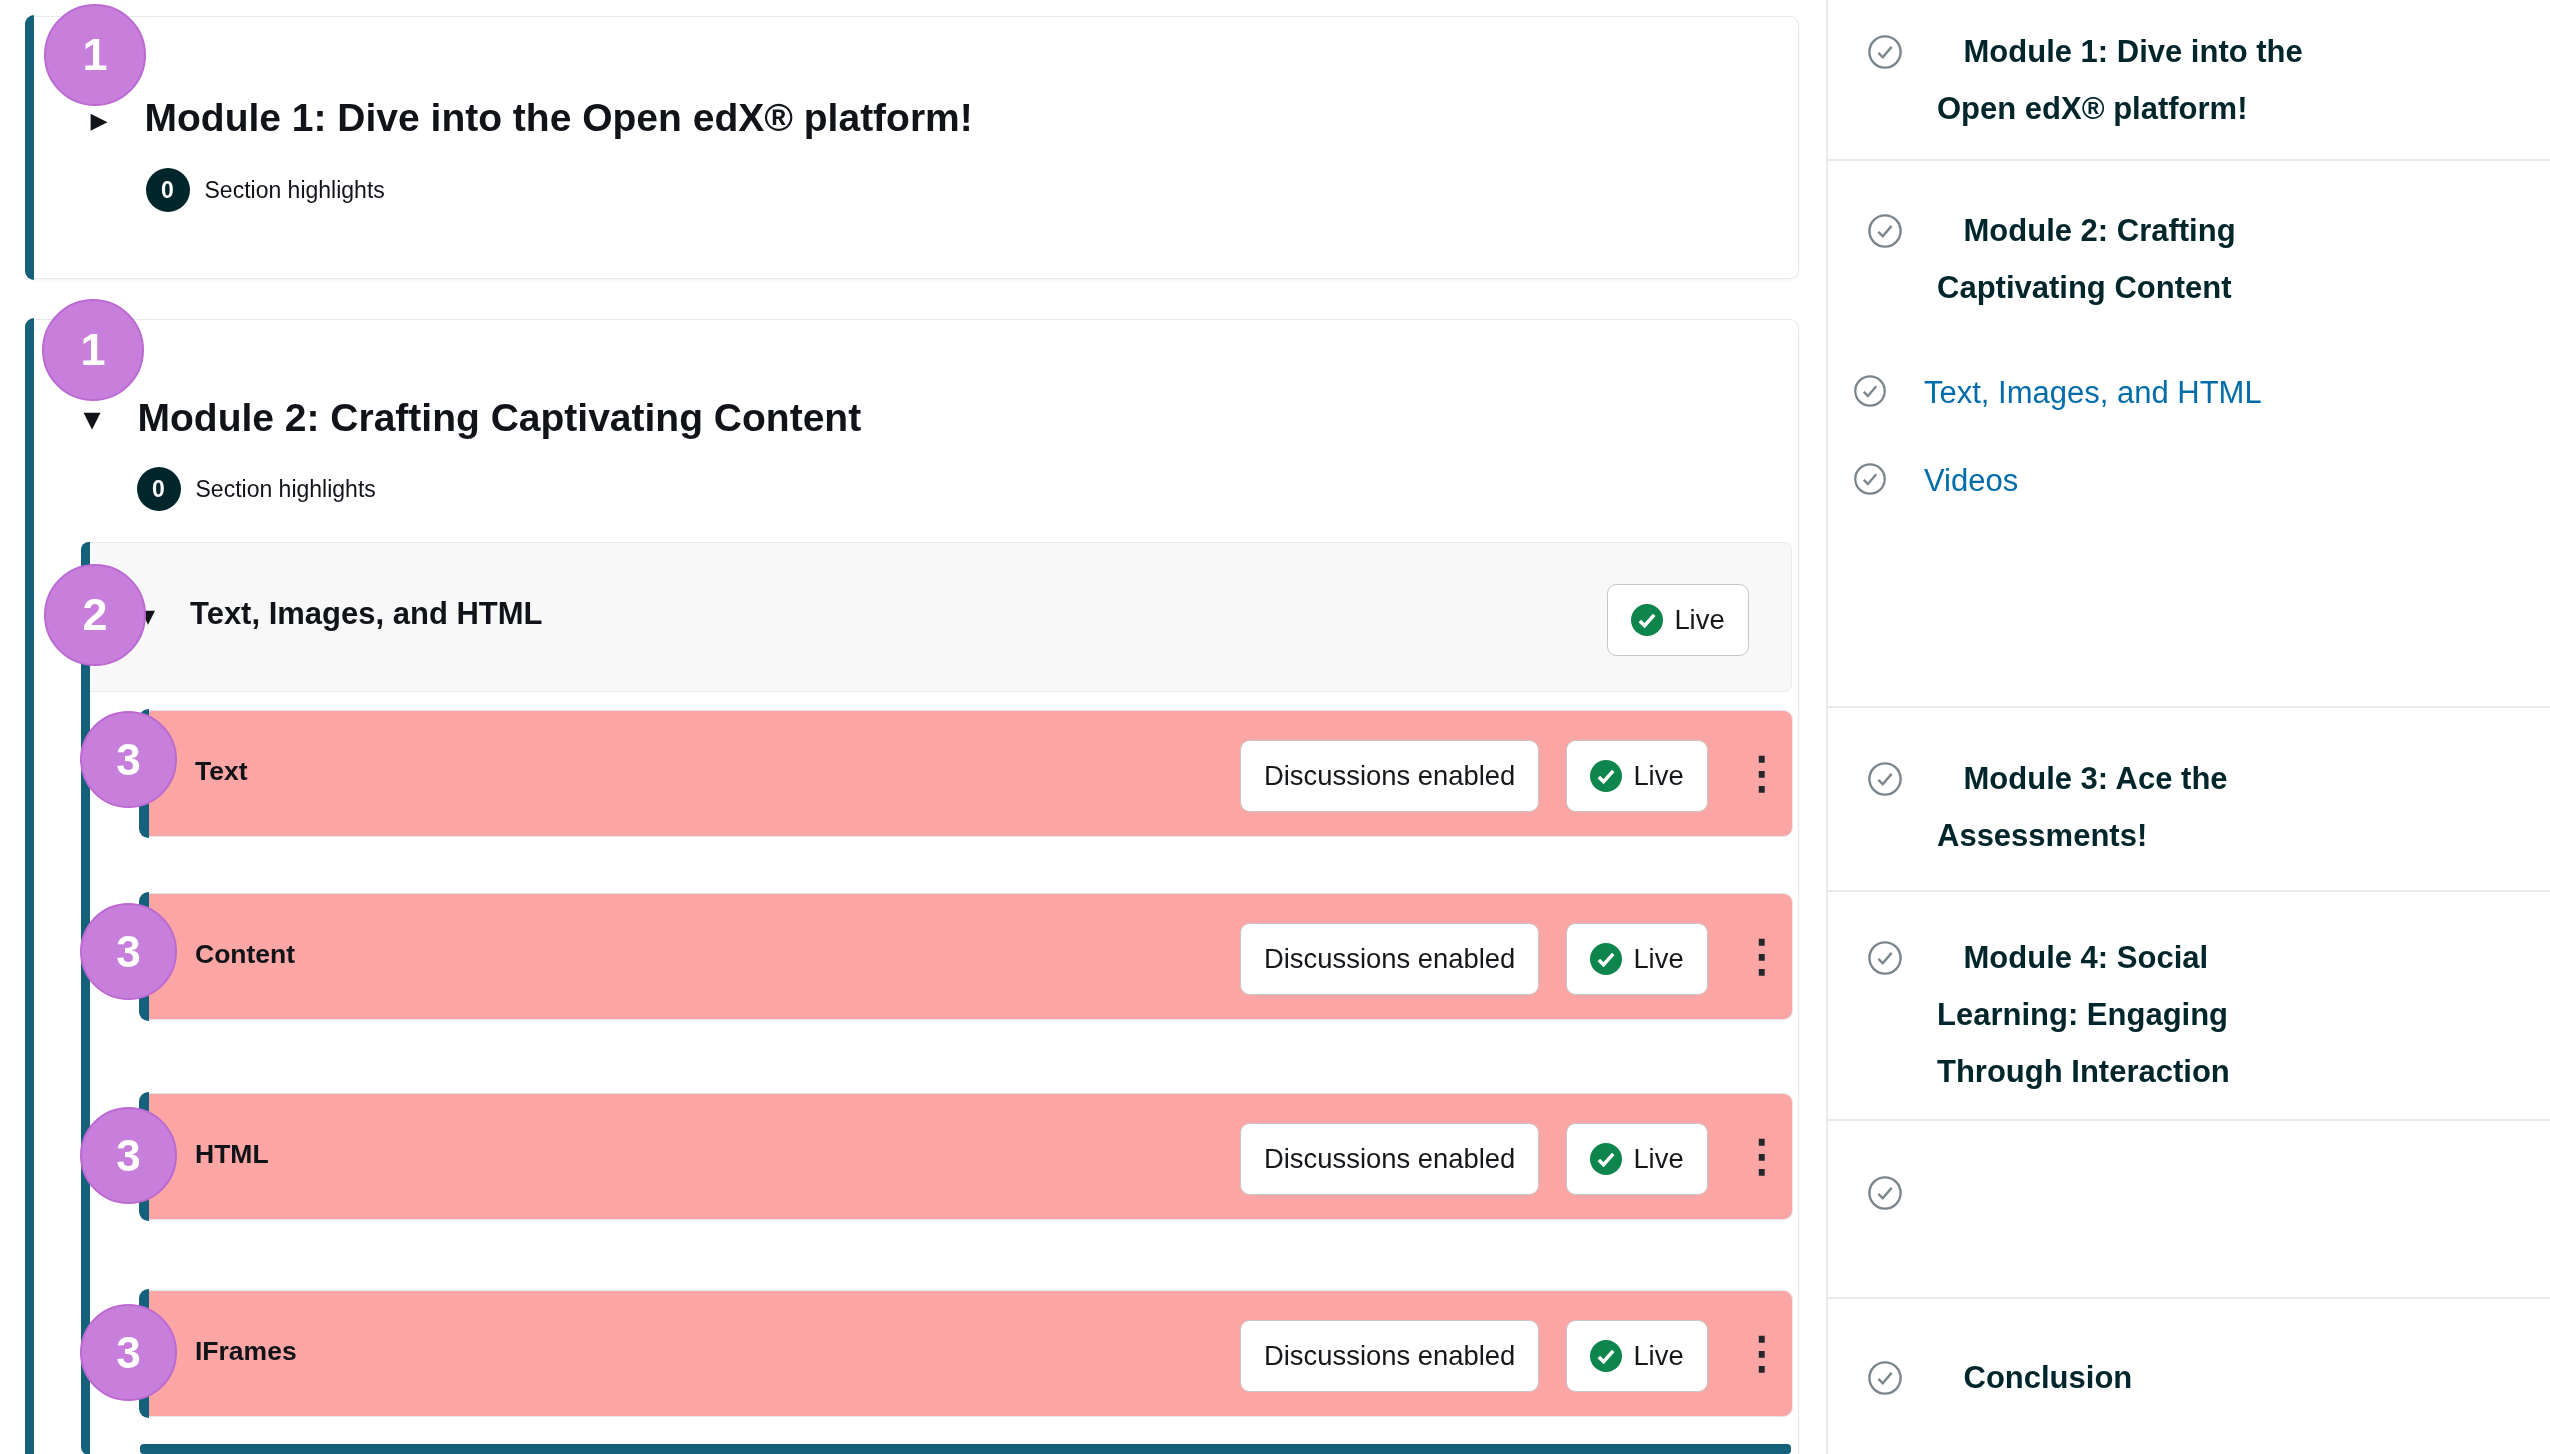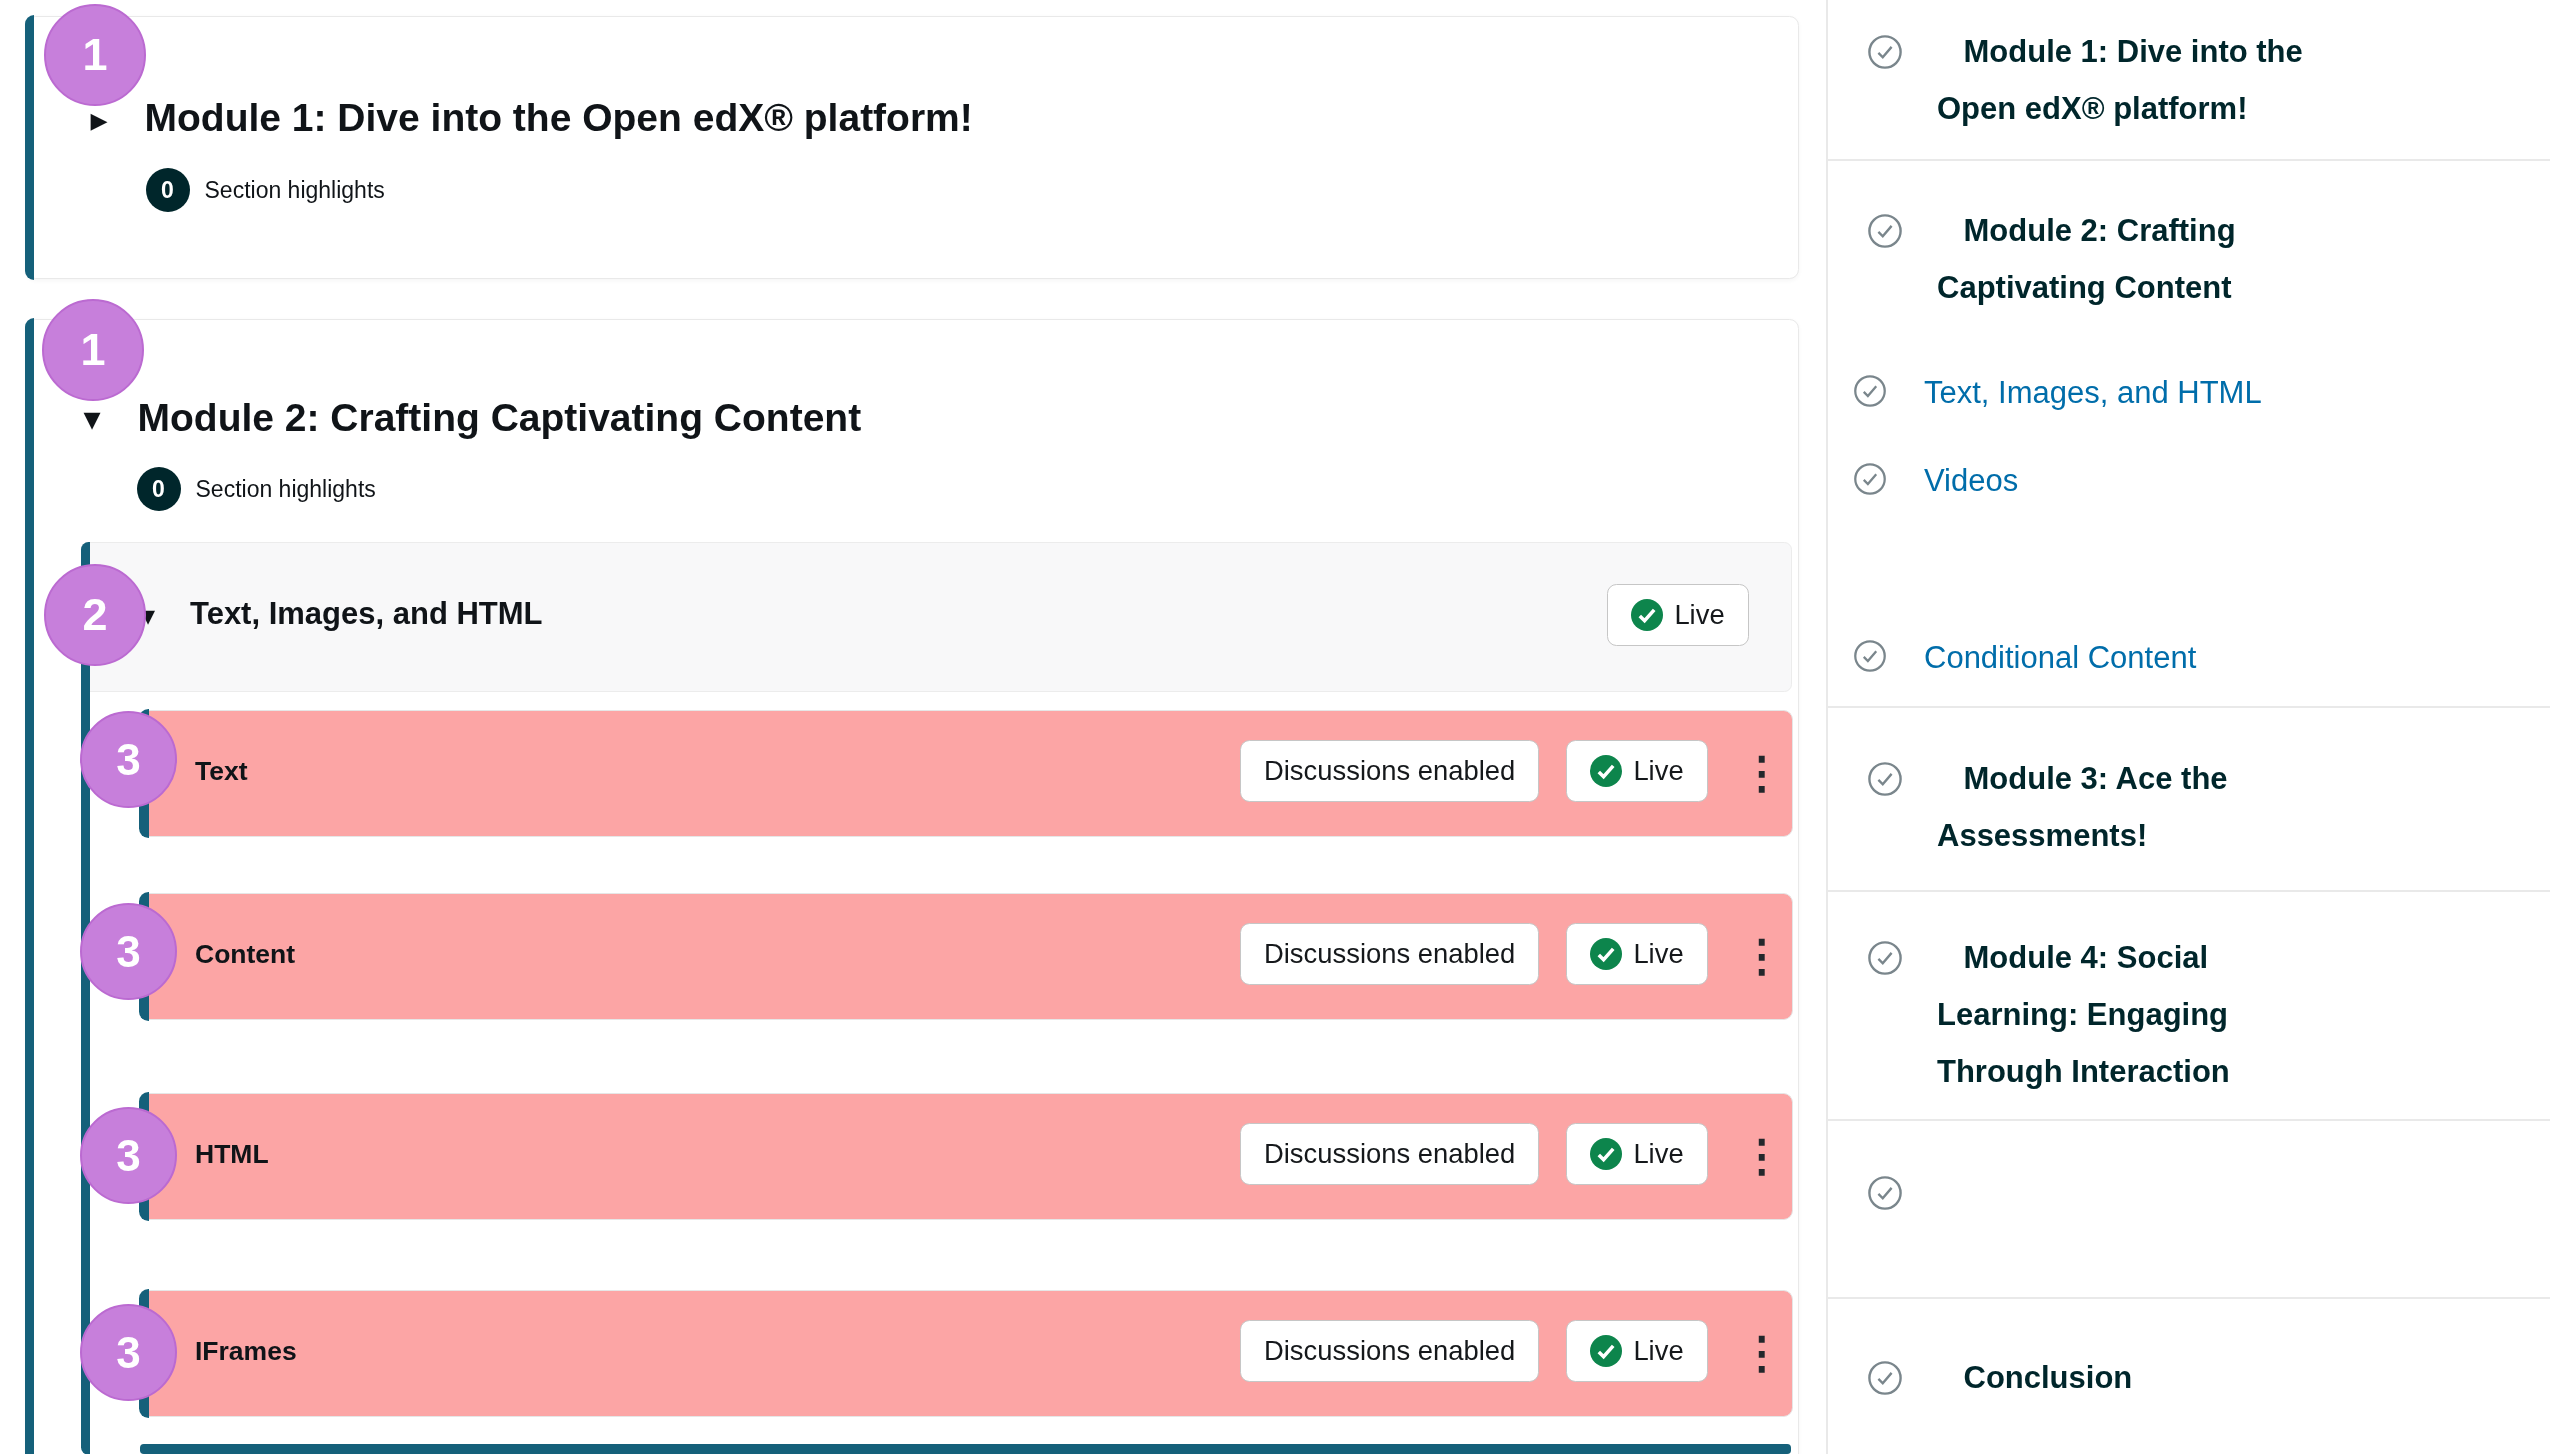--- a/index.html
+++ b/index.html
@@ -34,21 +34,21 @@
   
   .subsection{position:absolute;left:81px;top:542px;width:1713px;height:913px;z-index:4;}
   .sub-accent{position:absolute;left:0;top:0;bottom:0;width:8.5px;background:#15607a;
               border-radius:7.6px 0 0 7.6px;z-index:2;}
   .sub-header{position:absolute;left:0;top:0;right:1.9px;height:148px;background:#f8f8f9;
               border:1.9px solid #ececec;border-radius:7.6px;}
   #subcaret{left:59px;top:59px;font-size:28px;}
   .sub-title{position:absolute;left:108px;top:53px;margin:0;font-size:31px;font-weight:700;
              color:#101418;white-space:nowrap;}
 
-  .pill{display:inline-flex;align-items:center;justify-content:center;gap:11.4px;height:62px;
+  .pill{display:inline-flex;align-items:center;justify-content:center;gap:11.4px;height:72px;
         padding:0 23px;background:#fff;border:1.9px solid #c6c6c6;border-radius:9.5px;
         font-size:27.4px;color:#15181b;white-space:nowrap;box-sizing:border-box;}
   .sub-header .pill.live{position:absolute;left:1525px;top:41px;}
   .kebab{background:none;border:none;color:#23272b;font-size:44px;font-weight:700;line-height:1;
          padding:0 5.7px;cursor:pointer;position:absolute;}
   .sub-header .kebab{left:1708px;top:49px;}
 
   
   .unit{position:absolute;left:140px;width:1651px;height:125px;background:#fca5a5;
         border:1.9px solid #e6e6e6;border-radius:9.5px;z-index:5;}
@@ -237,29 +237,20 @@
       <span class="sb-check">
         <svg width="34" height="34" viewBox="0 0 24 24" fill="none">
           <circle cx="12" cy="12" r="10.4" stroke="#7a868c" stroke-width="1.6"></circle>
           <path d="M7.6 12.6l2.9 2.9 5.9-6.9" stroke="#7a868c" stroke-width="1.6" fill="none"></path>
         </svg>
       </span>
       <span class="sb-llabel">Videos</span>
     </div>
 
 
-    <div class="sb-link" id="sl3">
-      <span class="sb-check">
-        <svg width="34" height="34" viewBox="0 0 24 24" fill="none">
-          <circle cx="12" cy="12" r="10.4" stroke="#7a868c" stroke-width="1.6"></circle>
-          <path d="M7.6 12.6l2.9 2.9 5.9-6.9" stroke="#7a868c" stroke-width="1.6" fill="none"></path>
-        </svg>
-      </span>
-      <span class="sb-llabel">Conditional Content</span>
-    </div>
 
     <div class="sb-module" id="sm3">
       <span class="sb-check">
         <svg width="36" height="36" viewBox="0 0 24 24" fill="none">
           <circle cx="12" cy="12" r="10.4" stroke="#7a868c" stroke-width="1.6"></circle>
           <path d="M7.6 12.6l2.9 2.9 5.9-6.9" stroke="#7a868c" stroke-width="1.6" fill="none"></path>
         </svg>
       </span>
       <span class="sb-mlabel w400">Module 3: Ace the Assessments!</span>
     </div>

